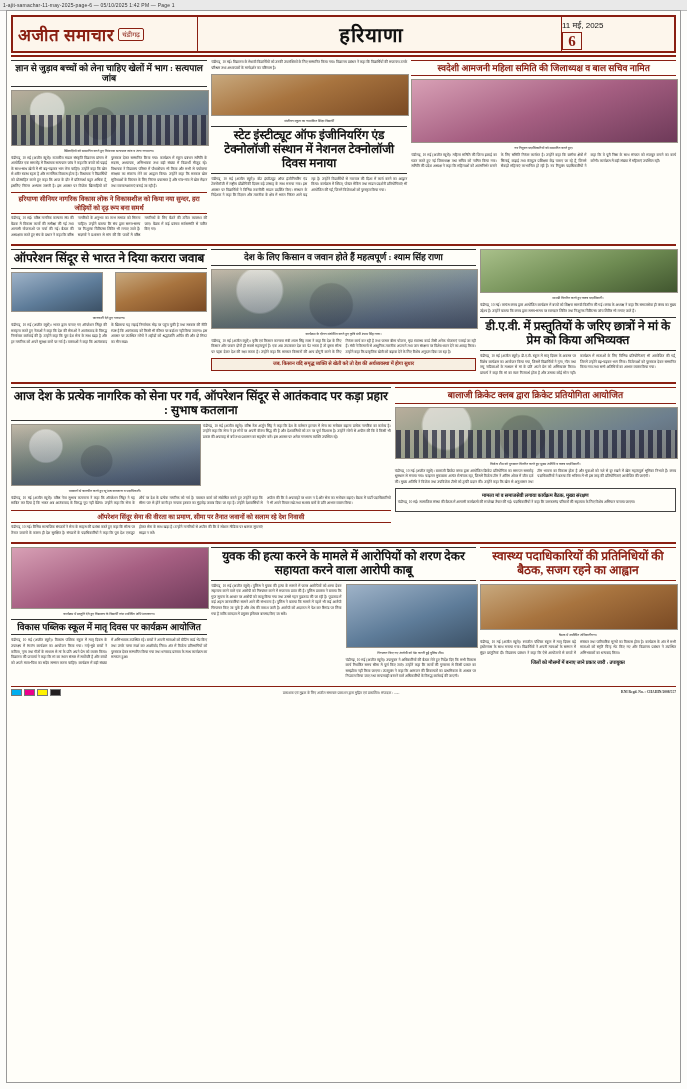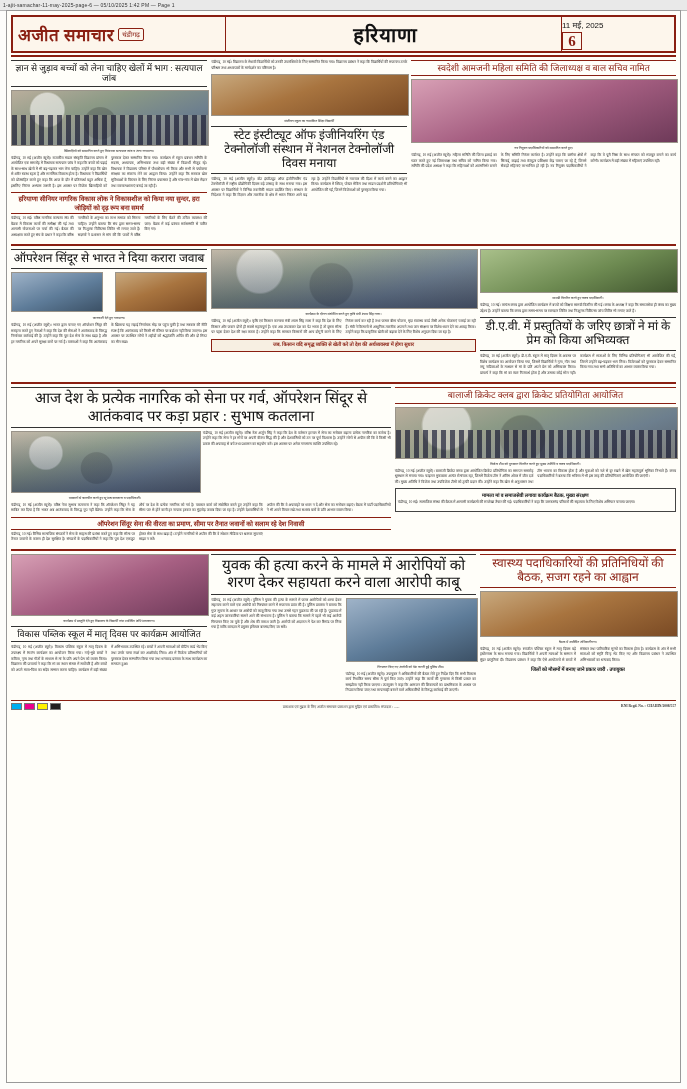--- a/index.html
+++ b/index.html
@@ -3,37 +3,37 @@
 <meta charset="utf-8">
 <style>
   html,body{margin:0;padding:0;background:#b8b8b8;}
   body{font-family:"Liberation Sans", sans-serif;}
   .page{width:687px;height:1089px;background:#fdfdfb;position:relative;overflow:hidden;box-sizing:border-box;}
   .browserbar{height:10px;background:#e9e9e9;border-bottom:1px solid #bbb;font-size:5px;line-height:10px;color:#333;padding-left:3px;letter-spacing:.2px;white-space:nowrap;overflow:hidden;}
   .sheet{position:absolute;top:10px;left:6px;right:6px;bottom:6px;background:#fffef9;border:1px solid #999;box-sizing:border-box;padding:4px;}
 
   
   .masthead{display:flex;align-items:stretch;border:2px solid #8a1f12;height:38px;box-sizing:border-box;background:#fdf6ec;}
-  .mh-left{width:213px;border-right:1px solid #8a1f12;display:flex;align-items:center;gap:4px;padding:0 5px;box-sizing:border-box;}
+  .mh-left{width:185px;border-right:1px solid #8a1f12;display:flex;align-items:center;gap:4px;padding:0 5px;box-sizing:border-box;}
   .mh-title{font-family:"Liberation Serif",serif;font-weight:bold;font-size:17px;color:#8a1f12;letter-spacing:.5px;}
   .mh-city{font-size:7px;border:1px solid #8a1f12;border-radius:2px;padding:1px 3px;color:#8a1f12;}
   .mh-mid{flex:1;display:flex;align-items:center;justify-content:center;text-align:center;}
   .mh-state{font-family:"Liberation Serif",serif;font-weight:bold;font-size:20px;color:#111;letter-spacing:1px;}
   .mh-right{width:112px;border-left:1px solid #8a1f12;display:flex;flex-direction:column;align-items:flex-start;justify-content:center;margin-left:16px;}
   .mh-date{font-size:8px;color:#111;margin-bottom:2px;}
   .mh-pageno{font-family:"Liberation Serif",serif;font-weight:bold;font-size:15px;color:#8a1f12;border:1px solid #8a1f12;width:18px;height:16px;line-height:16px;text-align:center;}
 
   .rule{height:2px;background:#8a1f12;margin:2px 0 3px;}
 
   .cols{display:flex;gap:4px;}
   .col{flex:1;}
   .colwide{flex:1.35;}
 
-  .hd{font-family:"Liberation Serif",serif;font-weight:normal;color:#111;line-height:1.15;text-align:center;border-top:1px solid #333;border-bottom:1px solid #333;padding:2px 1px;margin-bottom:3px;}
-  .hd.h1{font-size:15px;}
+  .hd{font-family:"Liberation Serif",serif;font-weight:bold;color:#111;line-height:1.15;text-align:center;border-top:1px solid #333;border-bottom:1px solid #333;padding:2px 1px;margin-bottom:3px;}
+  .hd.h1{font-size:12px;}
   .hd.h2{font-size:9px;}
   .hd.h3{font-size:12px;}
   .hd.red{color:#8a1f12;border-color:#8a1f12;}
 
   .body{font-size:3.6px;line-height:1.55;text-align:justify;color:#222;columns:2;column-gap:4px;margin-bottom:3px;
         font-family:"Liberation Serif",serif;}
   .body.one{columns:1;}
   .body.three{columns:3;}
   .cap{font-size:3.4px;color:#333;text-align:center;margin:1px 0 3px;font-family:"Liberation Serif",serif;}
 
@@ -128,20 +128,21 @@
         <div class="hd h3">ऑपरेशन सिंदूर से भारत ने दिया करारा जवाब</div>
         <div class="clearfix">
           <div class="ph portrait cool" style="height:38px"></div>
           <div class="ph portrait warm" style="height:38px;float:right;margin:0 0 2px 0"></div>
         </div>
         <div class="cap">जानकारी देते हुए गणमान्य।</div>
         <div class="body">चंडीगढ़, 10 मई (अजीत ब्यूरो)। भारत द्वारा चलाए गए ऑपरेशन सिंदूर की सराहना करते हुए नेताओं ने कहा कि देश की सेनाओं ने आतंकवाद के विरुद्ध निर्णायक कार्रवाई की है। उन्होंने कहा कि पूरा देश सेना के साथ खड़ा है और हर नागरिक को अपने सुरक्षा बलों पर गर्व है। वक्ताओं ने कहा कि आतंकवाद के खिलाफ यह लड़ाई निर्णायक मोड़ पर पहुंच चुकी है तथा सरकार की नीति स्पष्ट है कि आतंकवाद को किसी भी कीमत पर बर्दाश्त नहीं किया जाएगा। इस अवसर पर उपस्थित लोगों ने शहीदों को श्रद्धांजलि अर्पित की और दो मिनट का मौन रखा।</div>
       </div>
 
       <div class="colwide">
+        <div class="hd h2">देश के लिए किसान व जवान होते हैं महत्वपूर्ण : श्याम सिंह राणा</div>
         <div class="ph indoor" style="height:58px"></div>
         <div class="cap">कार्यक्रम के दौरान संबोधित करते हुए कृषि मंत्री श्याम सिंह राणा।</div>
         <div class="body">चंडीगढ़, 10 मई (अजीत ब्यूरो)। कृषि एवं किसान कल्याण मंत्री श्याम सिंह राणा ने कहा कि देश के लिए किसान और जवान दोनों ही सबसे महत्वपूर्ण हैं। एक अन्न उपजाकर देश का पेट भरता है तो दूसरा सीमा पर पहरा देकर देश की रक्षा करता है। उन्होंने कहा कि सरकार किसानों की आय दोगुनी करने के लिए निरंतर कार्य कर रही है तथा फसल बीमा योजना, मृदा स्वास्थ्य कार्ड जैसी अनेक योजनाएं चलाई जा रही हैं। मंत्री ने किसानों से आधुनिक तकनीक अपनाने तथा जल संरक्षण पर विशेष ध्यान देने का आग्रह किया। उन्होंने कहा कि प्राकृतिक खेती को बढ़ावा देने के लिए विशेष अनुदान दिया जा रहा है।</div>
         <div class="quotebox">जब, किसान यदि समृद्ध व्यक्ति से खेती करे तो देश की अर्थव्यवस्था में होगा सुधार</div>
       </div>
 
       <div class="col">
         <div class="ph green" style="height:42px"></div>
         <div class="cap">सामग्री वितरित करते हुए क्लब पदाधिकारी।</div>
         <div class="body one">चंडीगढ़, 10 मई। लायंस क्लब द्वारा आयोजित कार्यक्रम में बच्चों को शिक्षण सामग्री वितरित की गई। क्लब के अध्यक्ष ने कहा कि समाजसेवा ही क्लब का मुख्य उद्देश्य है। उन्होंने बताया कि क्लब द्वारा समय-समय पर रक्तदान शिविर तथा निःशुल्क चिकित्सा जांच शिविर भी लगाए जाते हैं।</div>

